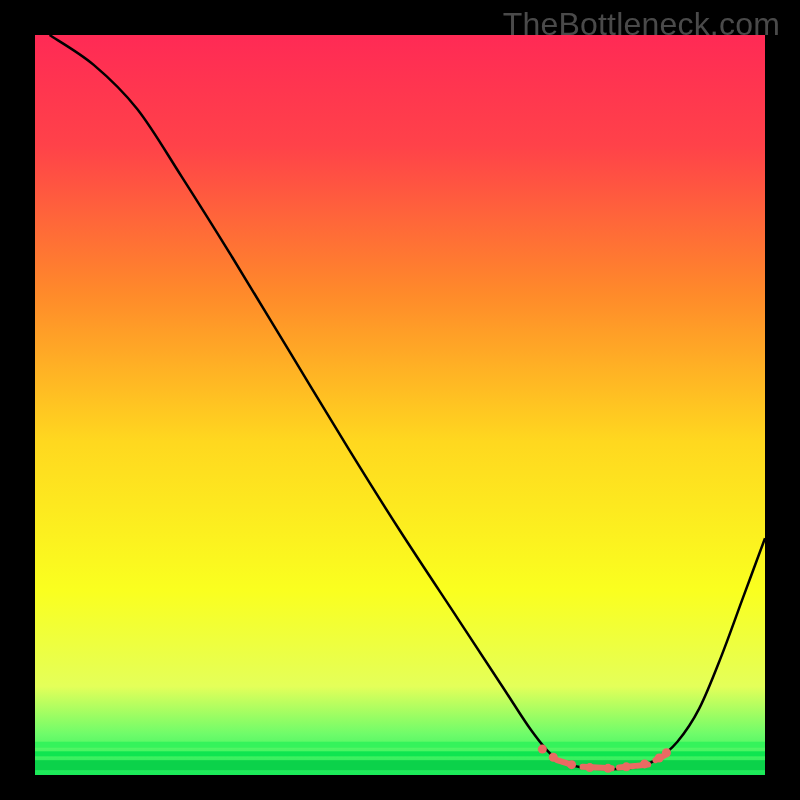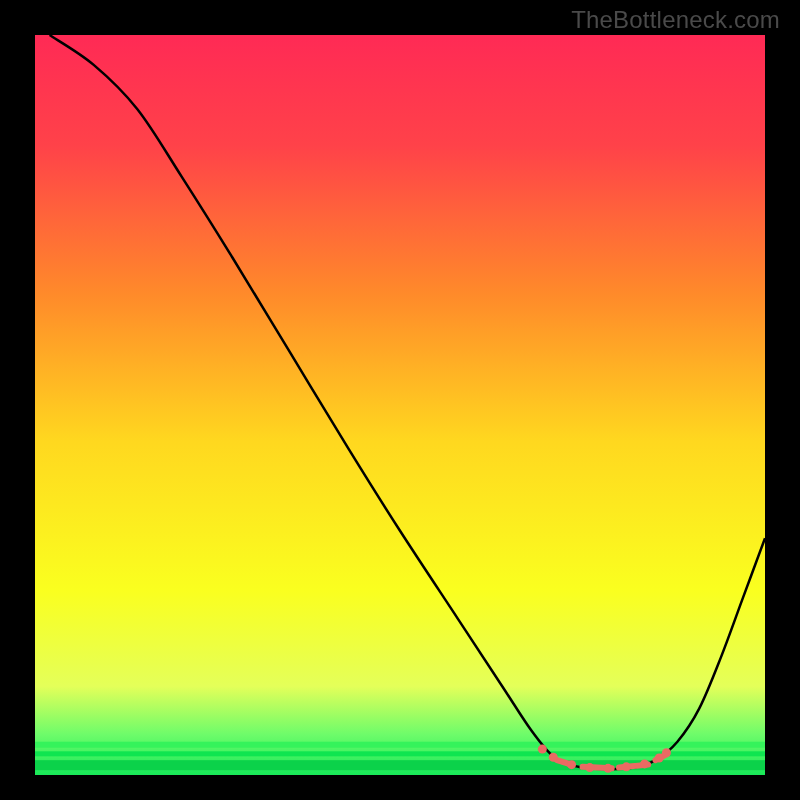--- a/index.html
+++ b/index.html
@@ -14,21 +14,21 @@
     position: relative;
     width: 800px;
     height: 800px;
     background: #000;
   }
   .attribution {
     position: absolute;
     top: 6px;
     right: 20px;
     font-family: Arial, Helvetica, sans-serif;
-    font-size: 24px;
+    font-size: 32px;
     color: #4a4a4a;
     font-weight: 500;
     letter-spacing: 0.2px;
   }
   svg {
     position: absolute;
     top: 0;
     left: 0;
   }
   .curve {

